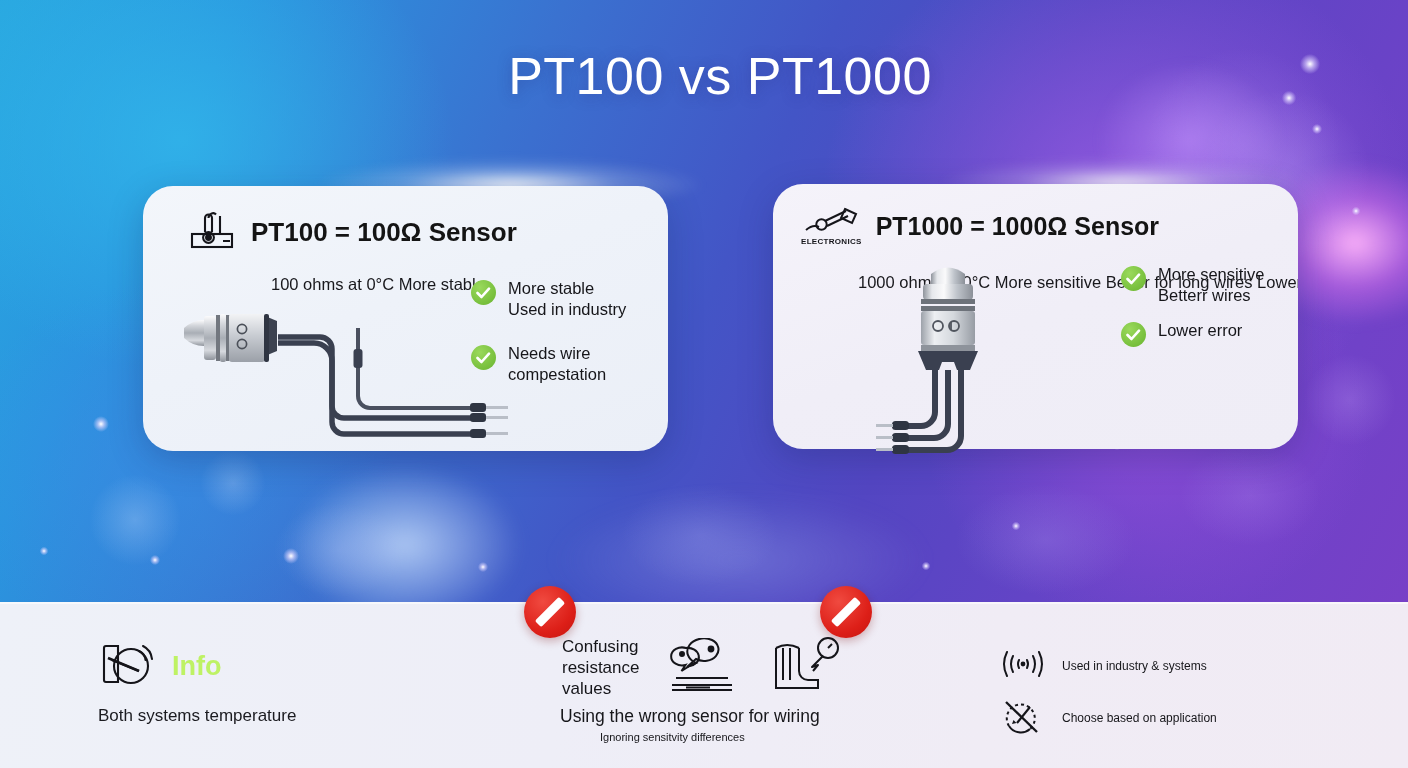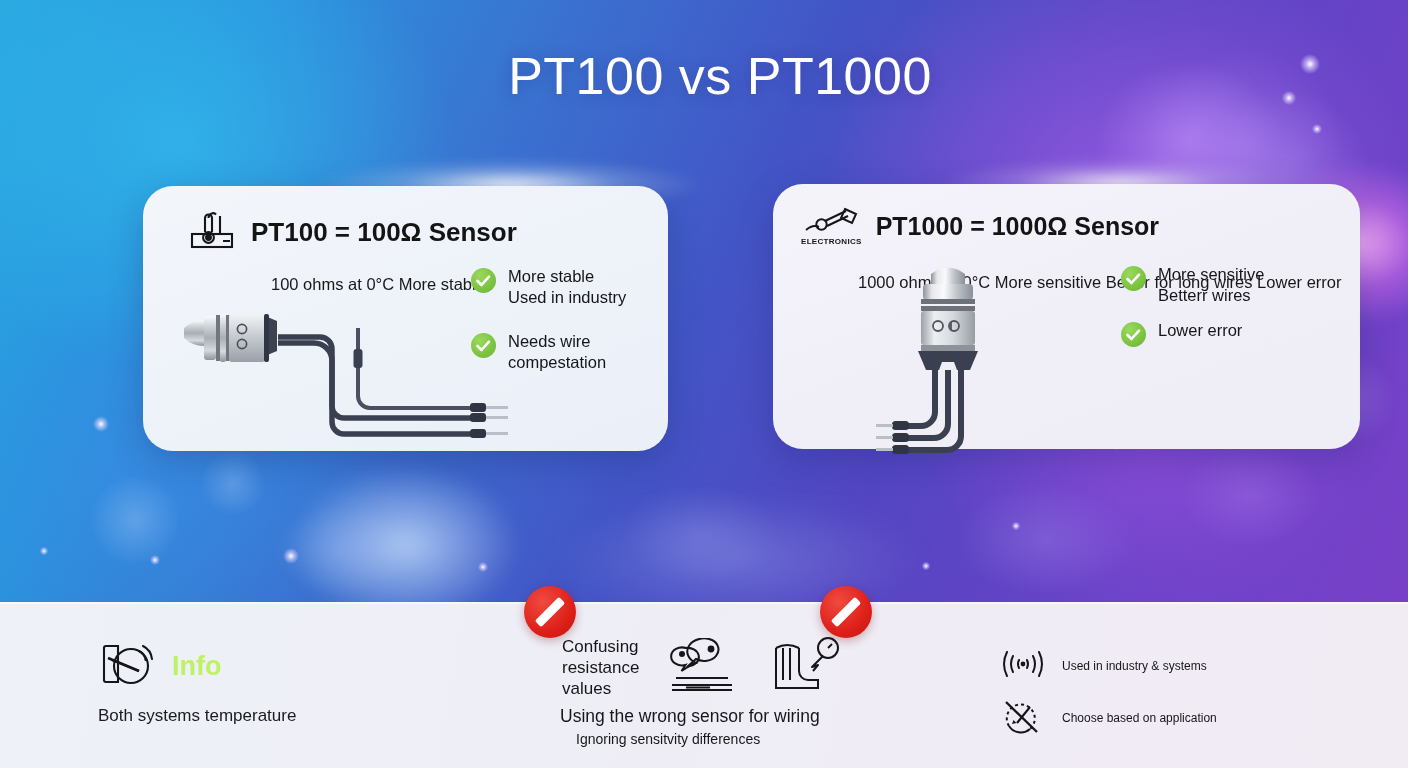--- a/index.html
+++ b/index.html
@@ -90,35 +90,35 @@
   
   .card {
     position:absolute;
     border-radius:30px;
     background:linear-gradient(160deg,#f3f6fb 0%, #eef2f9 45%, #ebeff7 100%);
     box-shadow:0 10px 34px rgba(20,30,90,.25);
     overflow:hidden;
     margin-left:16px;
   }
   #card-left  { left:127px; top:186px; width:525px; height:265px; }
-  #card-right { left:757px; top:184px; width:587px; height:265px;padding-left:37px; }
+  #card-right { left:757px; top:184px; width:525px; height:265px;padding-left:37px; }
   #card-right { background:linear-gradient(160deg,#f5f3fa 0%, #f0eef7 50%, #efedf6 100%); }
 
   .card-head { position:absolute; display:flex; align-items:center; gap:14px; }
   #card-left .card-head  { left:44px; top:22px; }
   #card-right .card-head { left:28px; top:22px; }
   .card-title { font-size:26px; font-weight:bold; color:#141414; white-space:nowrap; }
   #card-right .card-title { font-size:25px; }
 
   .spec { position:absolute; font-size:16.5px; line-height:21.5px; color:#18181c; white-space:nowrap; }
   #card-left .spec  { left:128px; top:88px; }
   #card-right .spec { left:85px; top:88px; }
 
   .bullets { position:absolute; display:flex; flex-direction:column; }
-  #card-left .bullets  { left:328px; top:80px; gap:23px; }
+  #card-left .bullets  { left:328px; top:92px; gap:23px; }
   #card-right .bullets { left:348px; top:80px; gap:14px; }
   .bullet { display:flex; align-items:flex-start; gap:12px; }
   .check {
     width:25px; height:25px; border-radius:50%; flex:0 0 auto; margin-top:2px;
     background:radial-gradient(circle at 35% 30%, #9ad95c, #77bf3c 70%, #6cb233 100%);
     display:flex; align-items:center; justify-content:center;
   }
   .check svg { display:block; }
   .bullet-text { font-size:16.5px; line-height:21px; color:#16161a; white-space:pre-line; }
 
@@ -159,21 +159,21 @@
 
   .mid-text-1 {
     position:absolute; left:562px; top:636px;
     font-size:17px; line-height:21px; color:#16161a; white-space:pre-line;
   }
   .mid-icons { position:absolute; }
   #icon-chat { left:668px; top:638px; }
   #icon-gauge { left:770px; top:636px; }
 
   .mid-line-1 { position:absolute; left:560px; top:706px; font-size:17.5px; color:#16161a; white-space:nowrap; }
-  .mid-line-2 { position:absolute; left:576px; top:731px; font-size:14px; color:#16161a; white-space:nowrap; }
+  .mid-line-2 { position:absolute; left:600px; top:731px; font-size:11px; color:#16161a; white-space:nowrap; }
 
   .right-block { position:absolute; left:1000px; top:648px; }
   .right-row { display:flex; align-items:center; gap:16px; margin-bottom:13px; }
   .right-row-text { font-size:12px; color:#16161a; white-space:nowrap;text-align:right; }
 </style>
 </head>
 <body>
 
 <div id="stage">
 

